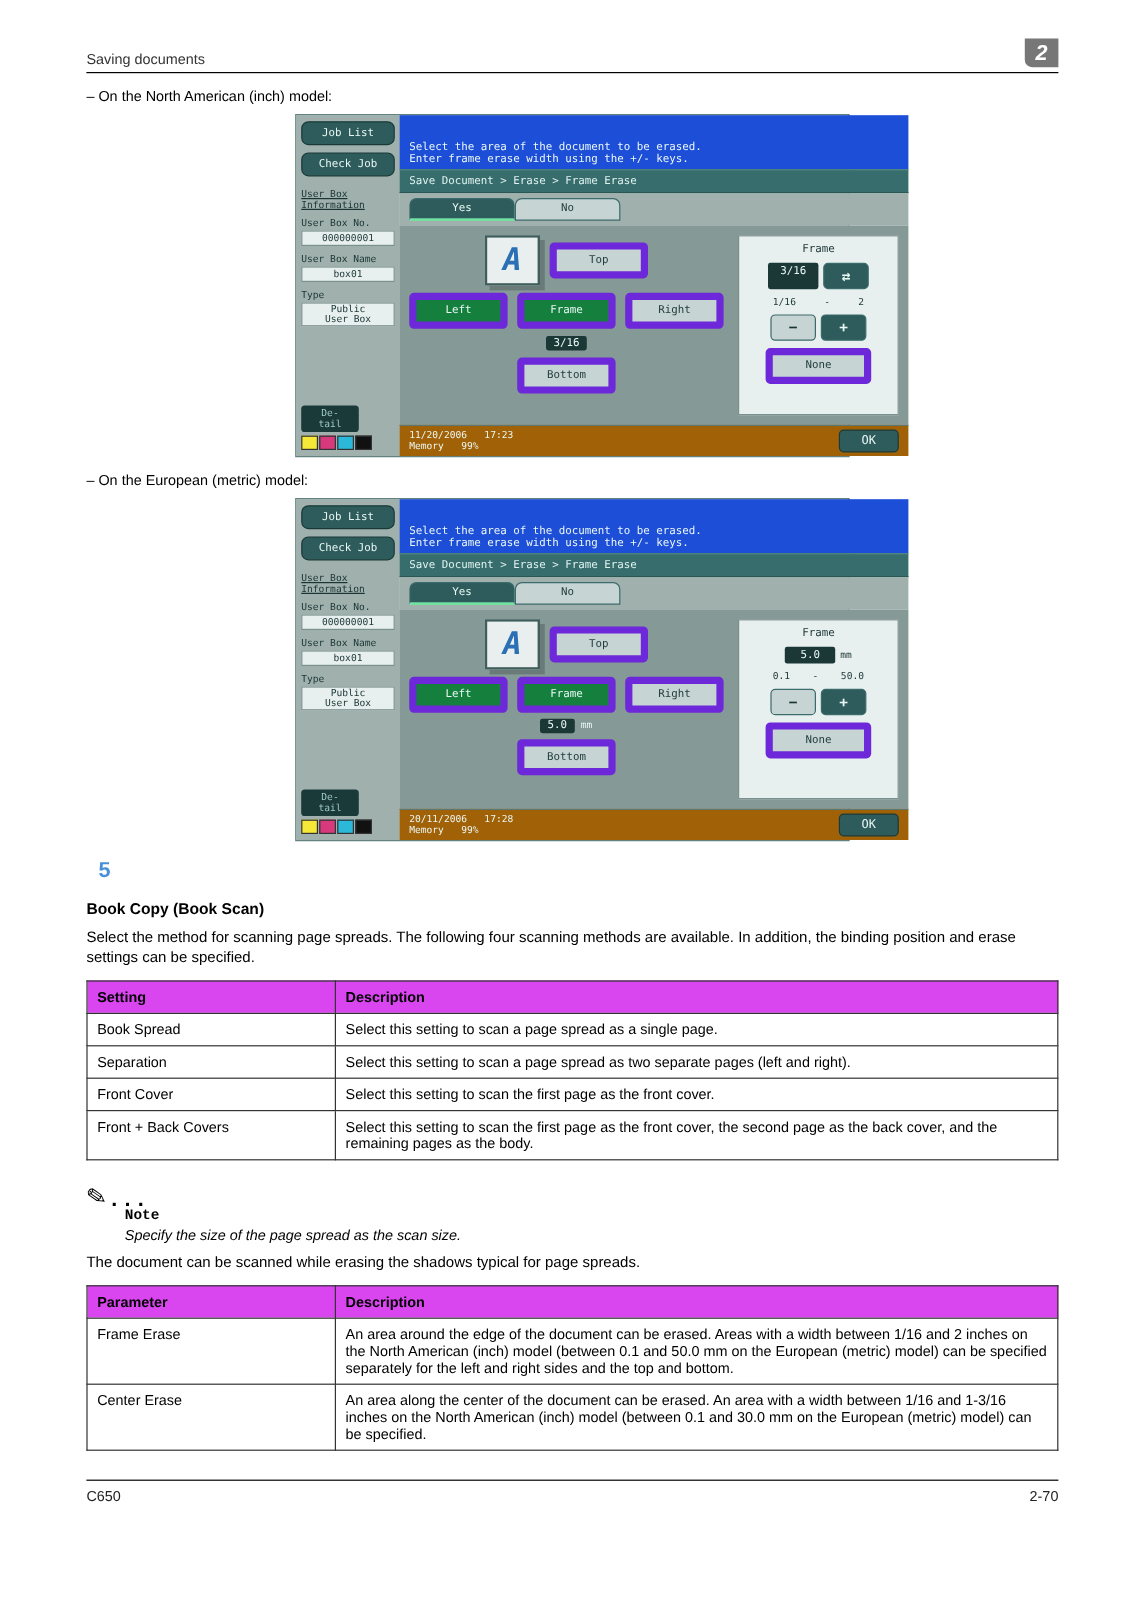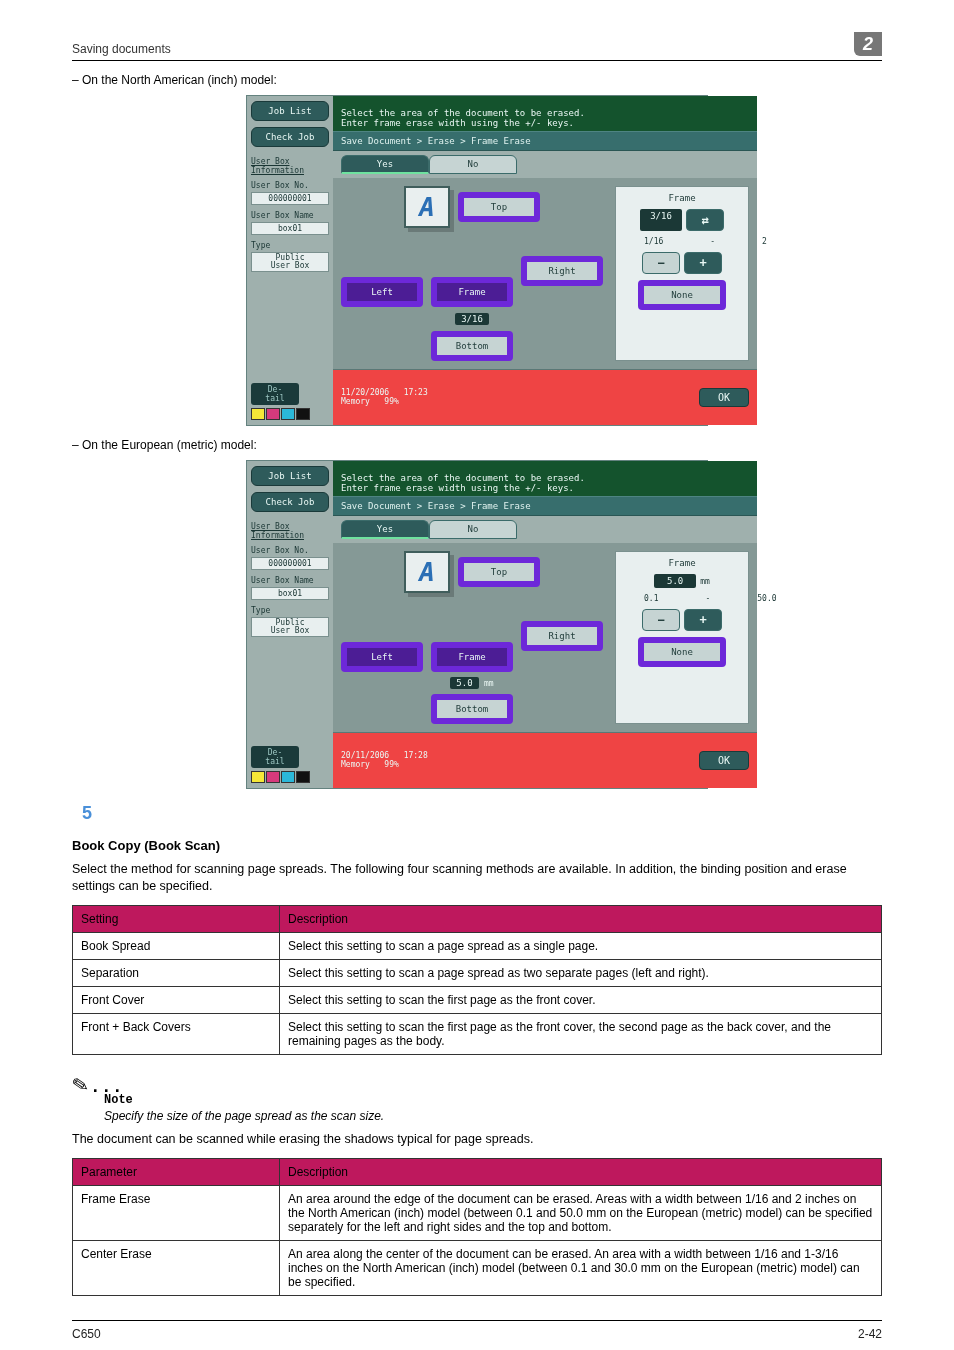--- a/index.html
+++ b/index.html
@@ -58,21 +58,21 @@
     color: #e8f7f4;
     margin-bottom: 6px;
   }
   .info-block { color: #1a3634; font-size: 8px; margin-top: 4px; }
   .info-label { text-decoration: underline; }
   .info-val { background: #e8efef; color: #1a3634; padding: 1px 3px; margin: 2px 0 6px 0; display: inline-block; min-width: 70px; text-align: center; border:1px solid #7a908e;}
   .detail-badge { background:#1a3a3a; color:#9ec8c4; border-radius:3px; padding:2px 4px; font-size:8px; width:40px; text-align:center; margin-top:auto;}
   .color-row { display:flex; gap:1px; justify-content:flex-start; padding-top:3px;}
   .csq { width:12px; height:10px; }
   .ds-right { flex: 1; position: relative; }
-  .ds-instr { padding: 12px 8px 3px 8px; color: #eaf7f4; background:#14532d; }
+  .ds-instr { padding: 22px 8px 3px 8px; color: #eaf7f4; background:#1d4ed8; }
   .ds-crumb {
     background: #376e6d;
     padding: 4px 8px;
     color:#dff2ef;
     border-top:1px solid #4e8482;
     border-bottom:1px solid #2a5654;
   }
   .ds-tabs { display:flex; gap:0; background:#9fb0ad; padding:4px 8px; }
   .tab {
     width:86px; text-align:center; padding:3px 0;
@@ -96,56 +96,56 @@
     width:42px; height:38px; background:#e9efef; border:2px solid #405e5c;
     display:flex; align-items:center; justify-content:center;
     color:#2b6fb5; font-size:26px; font-weight:bold; font-style:italic;
     box-shadow: 4px 4px 0 rgba(0,0,0,0.2);
   }
   .pbtn {
     width:70px; text-align:center; padding:4px 0;
     background:#c6d4d3; color:#233f3d; border:6px solid #6d28d9;
     border-radius:4px; font-size:9px;
   }
-  .pbtn.sel { background:#4c1d95; color:#e8f7f4;margin-top:43px; }
+  .pbtn.sel { background:#15803d; color:#e8f7f4; }
   .valbox { background:#1b3836; color:#e8f7f4; padding:1px 6px; font-size:9px; border-radius:2px;}
   .side-panel {
     width:120px; background:#e8efef; border:1px solid #7a908e;
     padding:6px; color:#1a3634;
     display:flex; flex-direction:column; gap:6px; align-items:center;
   }
   .sp-title { font-size:9px; color:#1a3634; }
   .sp-row { display:flex; gap:4px; }
   .sp-val { background:#1b3836; color:#e8f7f4; padding:2px 6px; font-size:9px; border-radius:2px; min-width:30px; text-align:center;}
   .sp-unit { font-size:8px; color:#1a3634; padding-top:2px;}
   .sqbtn { width:36px; height:20px; border:1px solid #3b6b6a; border-radius:4px; display:flex; align-items:center; justify-content:center; background:#c6d4d3; color:#1a3634; font-size:12px; font-weight:bold;}
   .sqbtn.sel { background:#2e5b5b; color:#e8f7f4;}
-  .range-row { font-size:8px; color:#1a3634; display:flex; justify-content:space-between; width:76px;gap:47px;}
-  .ds-footer { display:flex; justify-content:space-between; align-items:center; background:#ef4444; padding:18px 8px; border-top:1px solid #5a7876;}
+  .range-row { font-size:8px; color:#1a3634; display:flex; justify-content:space-between; width:76px;}
+  .ds-footer { display:flex; justify-content:space-between; align-items:center; background:#a16207; padding:3px 8px; border-top:1px solid #5a7876;}
   .ds-date { font-size:8px; color:#eaf7f4; line-height:1.1;}
   .okbtn { background:#2e5b5b; color:#e8f7f4; padding:3px 18px; border:1px solid #1a3a3a; border-radius:4px; font-size:10px;}
 
   .step-row { display:flex; align-items:flex-start; gap:18px; margin:14px 0 10px 0; }
   .step-num { font-size:18px; color:#4a90d9; font-weight:bold; width:20px; text-align:right;}
   .subhead { font-weight:bold; font-size:13px; margin:14px 0 8px 0; }
   .para { margin: 6px 0; line-height:1.35; font-size:12.5px;}
 
   table.doc-table {
     width: 100%;
     border-collapse: collapse;
     margin: 10px 0 18px 0;
     font-size:12px;
   }
   table.doc-table th, table.doc-table td {
     border: 1px solid #333;
     padding: 6px 8px;
     text-align: left;
     vertical-align: top;
   }
-  table.doc-table th { font-weight: normal; background:#be185d;}
+  table.doc-table th { font-weight: bold; background:#d946ef;}
   table.doc-table th:first-child, table.doc-table td:first-child { width: 190px; }
 
   .note-block { margin: 12px 0 8px 0; }
   .note-icon { font-size:20px; display:inline-block; transform: rotate(-10deg);}
   .note-dots { letter-spacing:6px; font-size:18px; font-weight:bold; vertical-align:bottom; margin-left:4px;}
   .note-label { font-weight:bold; margin-left:32px; margin-top:-4px;font-family:Liberation Mono, monospace;}
   .note-text { font-style:italic; margin-left:32px; margin-top:2px;}
 
   .footer {
     display:flex; justify-content:space-between;
@@ -379,16 +379,16 @@
         </tr>
     <tr>
           <td>Center Erase</td>
           <td>An area along the center of the document can be erased. An area with a width between 1/16 and 1-3/16 inches on the North American (inch) model (between 0.1 and 30.0 mm on the European (metric) model) can be specified.</td>
         </tr>
   </tbody>
     </table>
 
   <div class="footer">
     <div>C650</div>
-    <div>2-42</div>
+    <div>2-70</div>
   </div>
 
 </div>
 
 </body></html>

